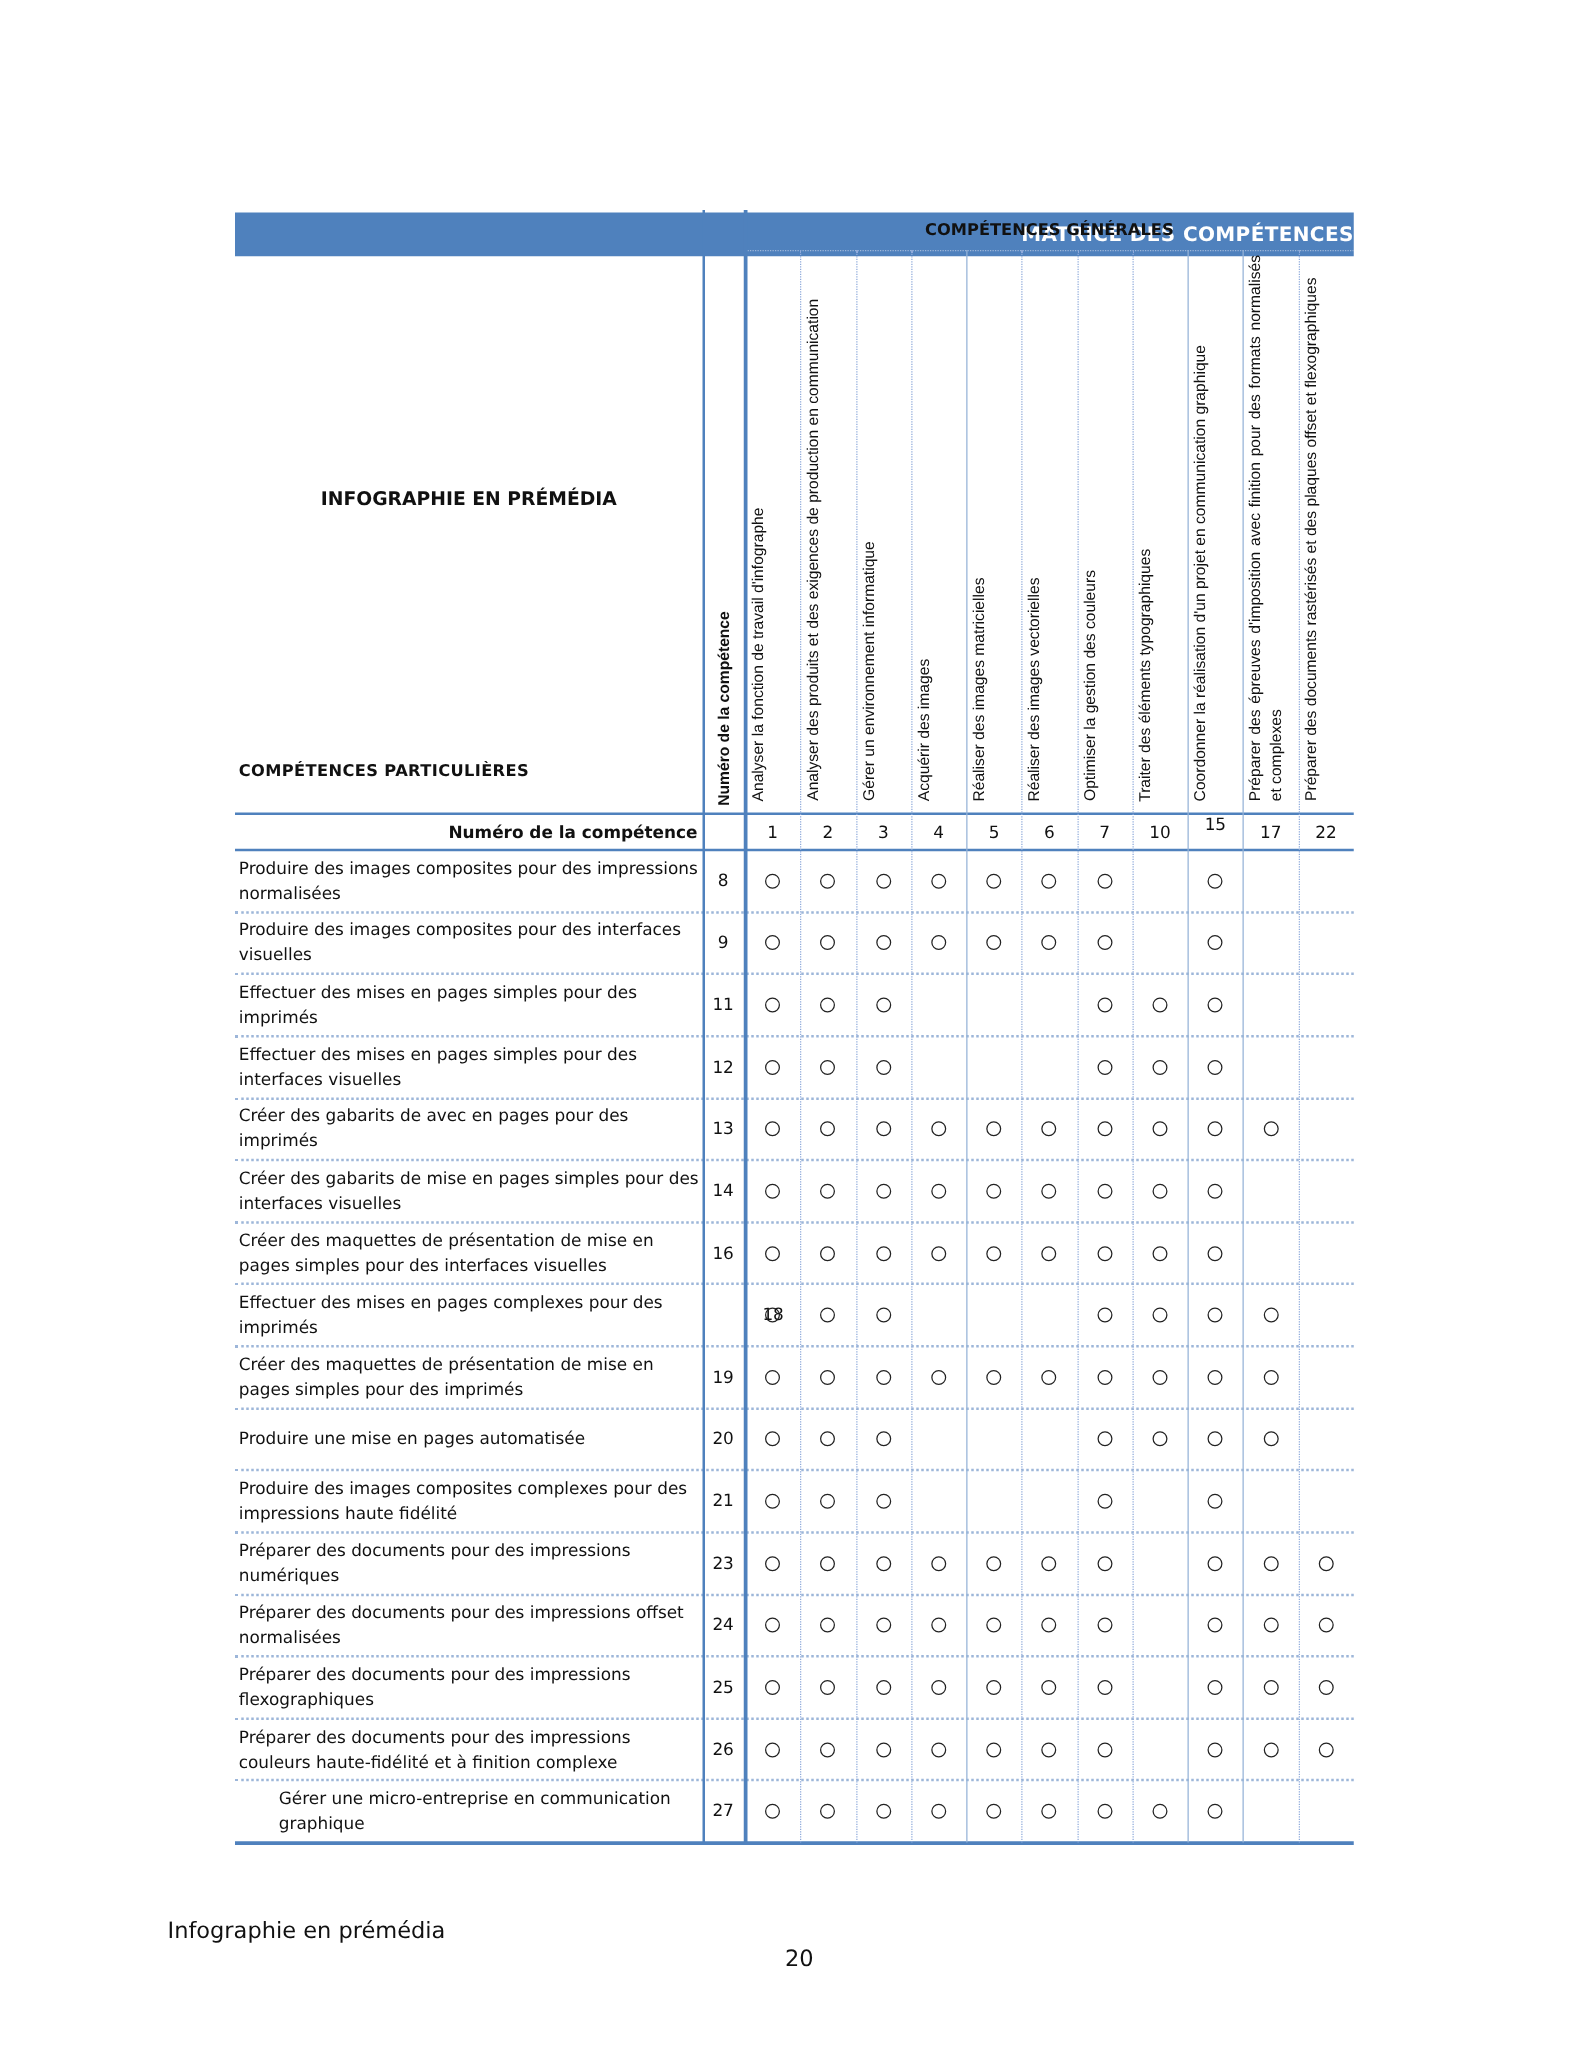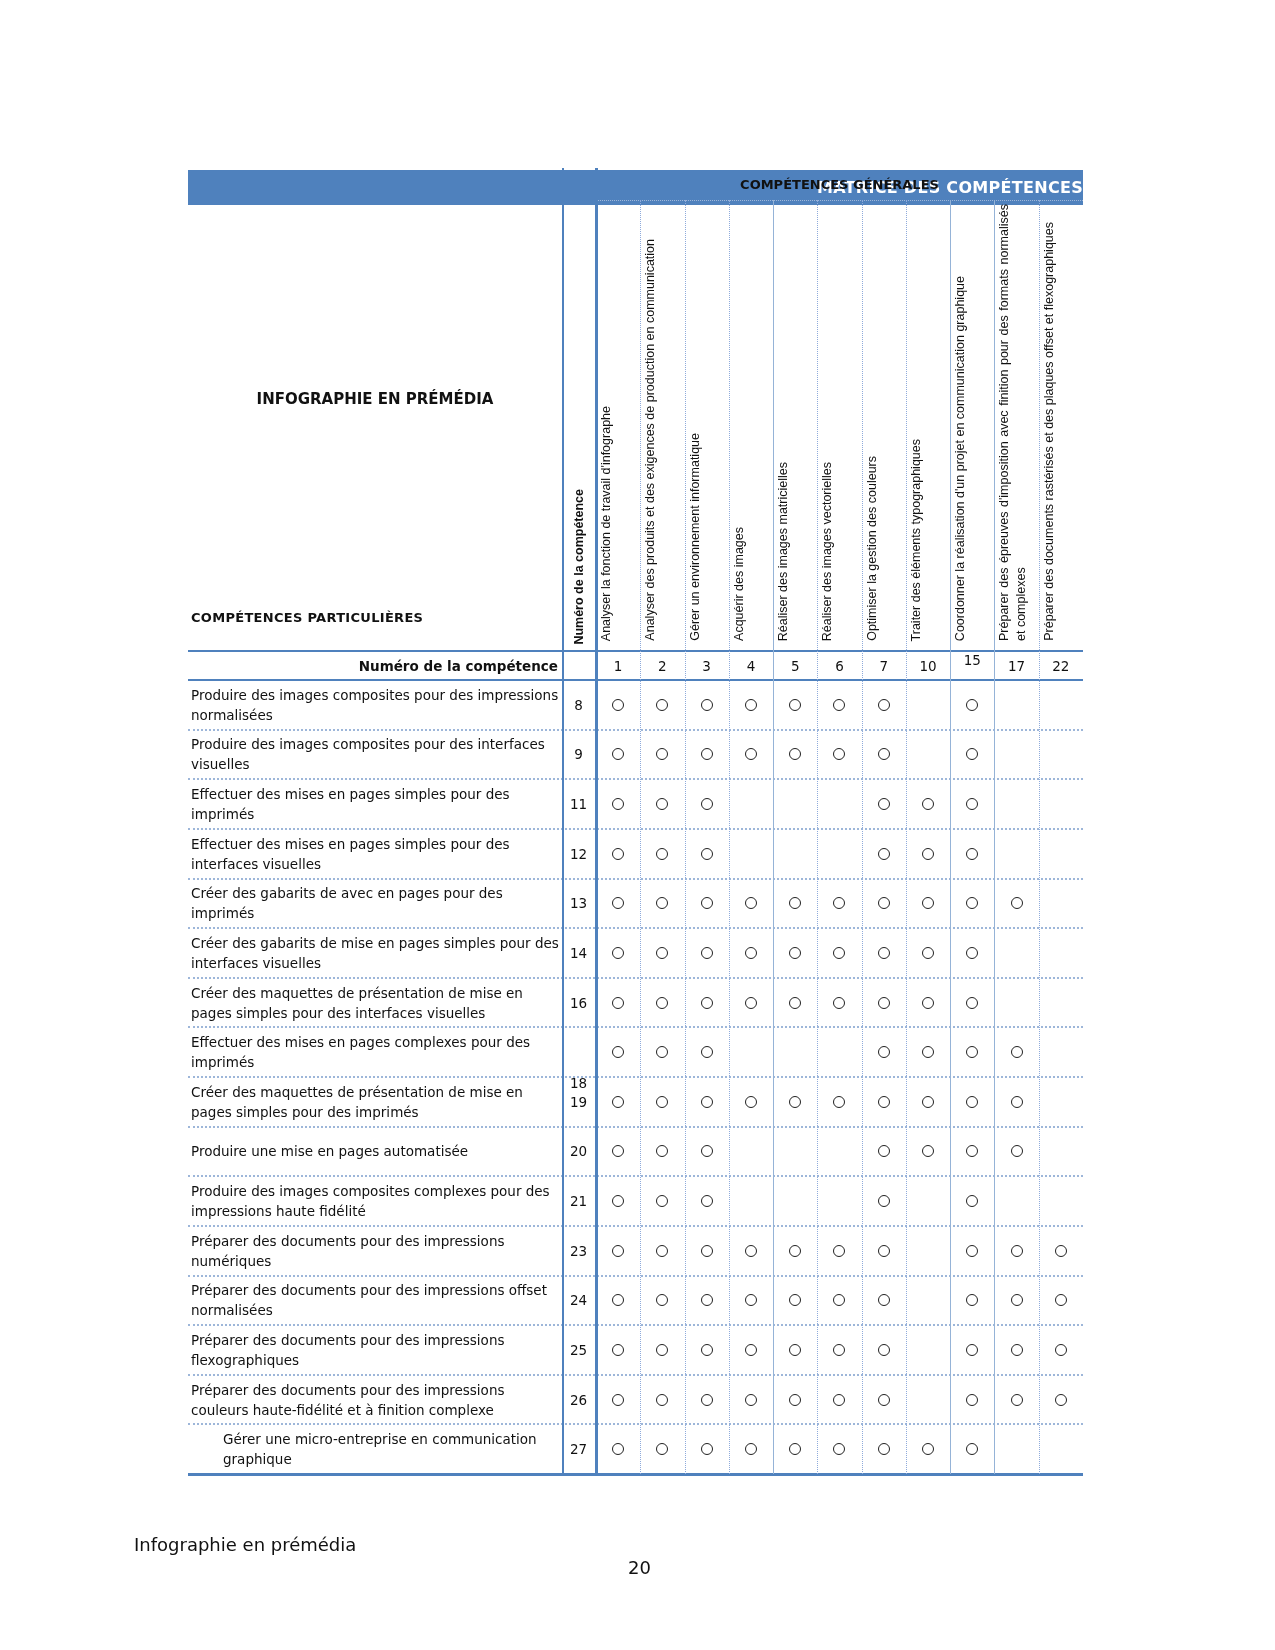--- a/index.html
+++ b/index.html
@@ -313,21 +313,21 @@
     <div class="cell" style="left: 950.182px; top: 977.75px; width: 44.2727px; height: 49.625px;">
       <div class="circle"></div>
     </div>
     <div class="cell" style="left: 994.455px; top: 977.75px; width: 44.2727px; height: 49.625px;"></div>
     <div class="cell" style="left: 1038.73px; top: 977.75px; width: 44.2727px; height: 49.625px;"></div>
     <div class="dhline" style="left: 188px; top: 1026.38px; width: 895px;"></div>
     <div style="position: absolute; left: 188px; top: 1027.38px; width: 895px; height: 49.625px;"></div>
     <div class="rowlabel" style="top: 1027.38px; height: 49.625px;">
       <span>Effectuer des mises en pages complexes pour des imprimés</span>
     </div>
-    <div class="cell" style="left: 562px; top: 1058px; width: 33px; height: 49.625px;">18</div>
+    <div class="cell" style="left: 562px; top: 1027px; width: 33px; height: 49.625px; padding-left: 40px;">18</div>
     <div class="cell" style="left: 596px; top: 1027.38px; width: 44.2727px; height: 49.625px;">
       <div class="circle"></div>
     </div>
     <div class="cell" style="left: 640.273px; top: 1027.38px; width: 44.2727px; height: 49.625px;">
       <div class="circle"></div>
     </div>
     <div class="cell" style="left: 684.545px; top: 1027.38px; width: 44.2727px; height: 49.625px;">
       <div class="circle"></div>
     </div>
     <div class="cell" style="left: 728.818px; top: 1027.38px; width: 44.2727px; height: 49.625px;"></div>

